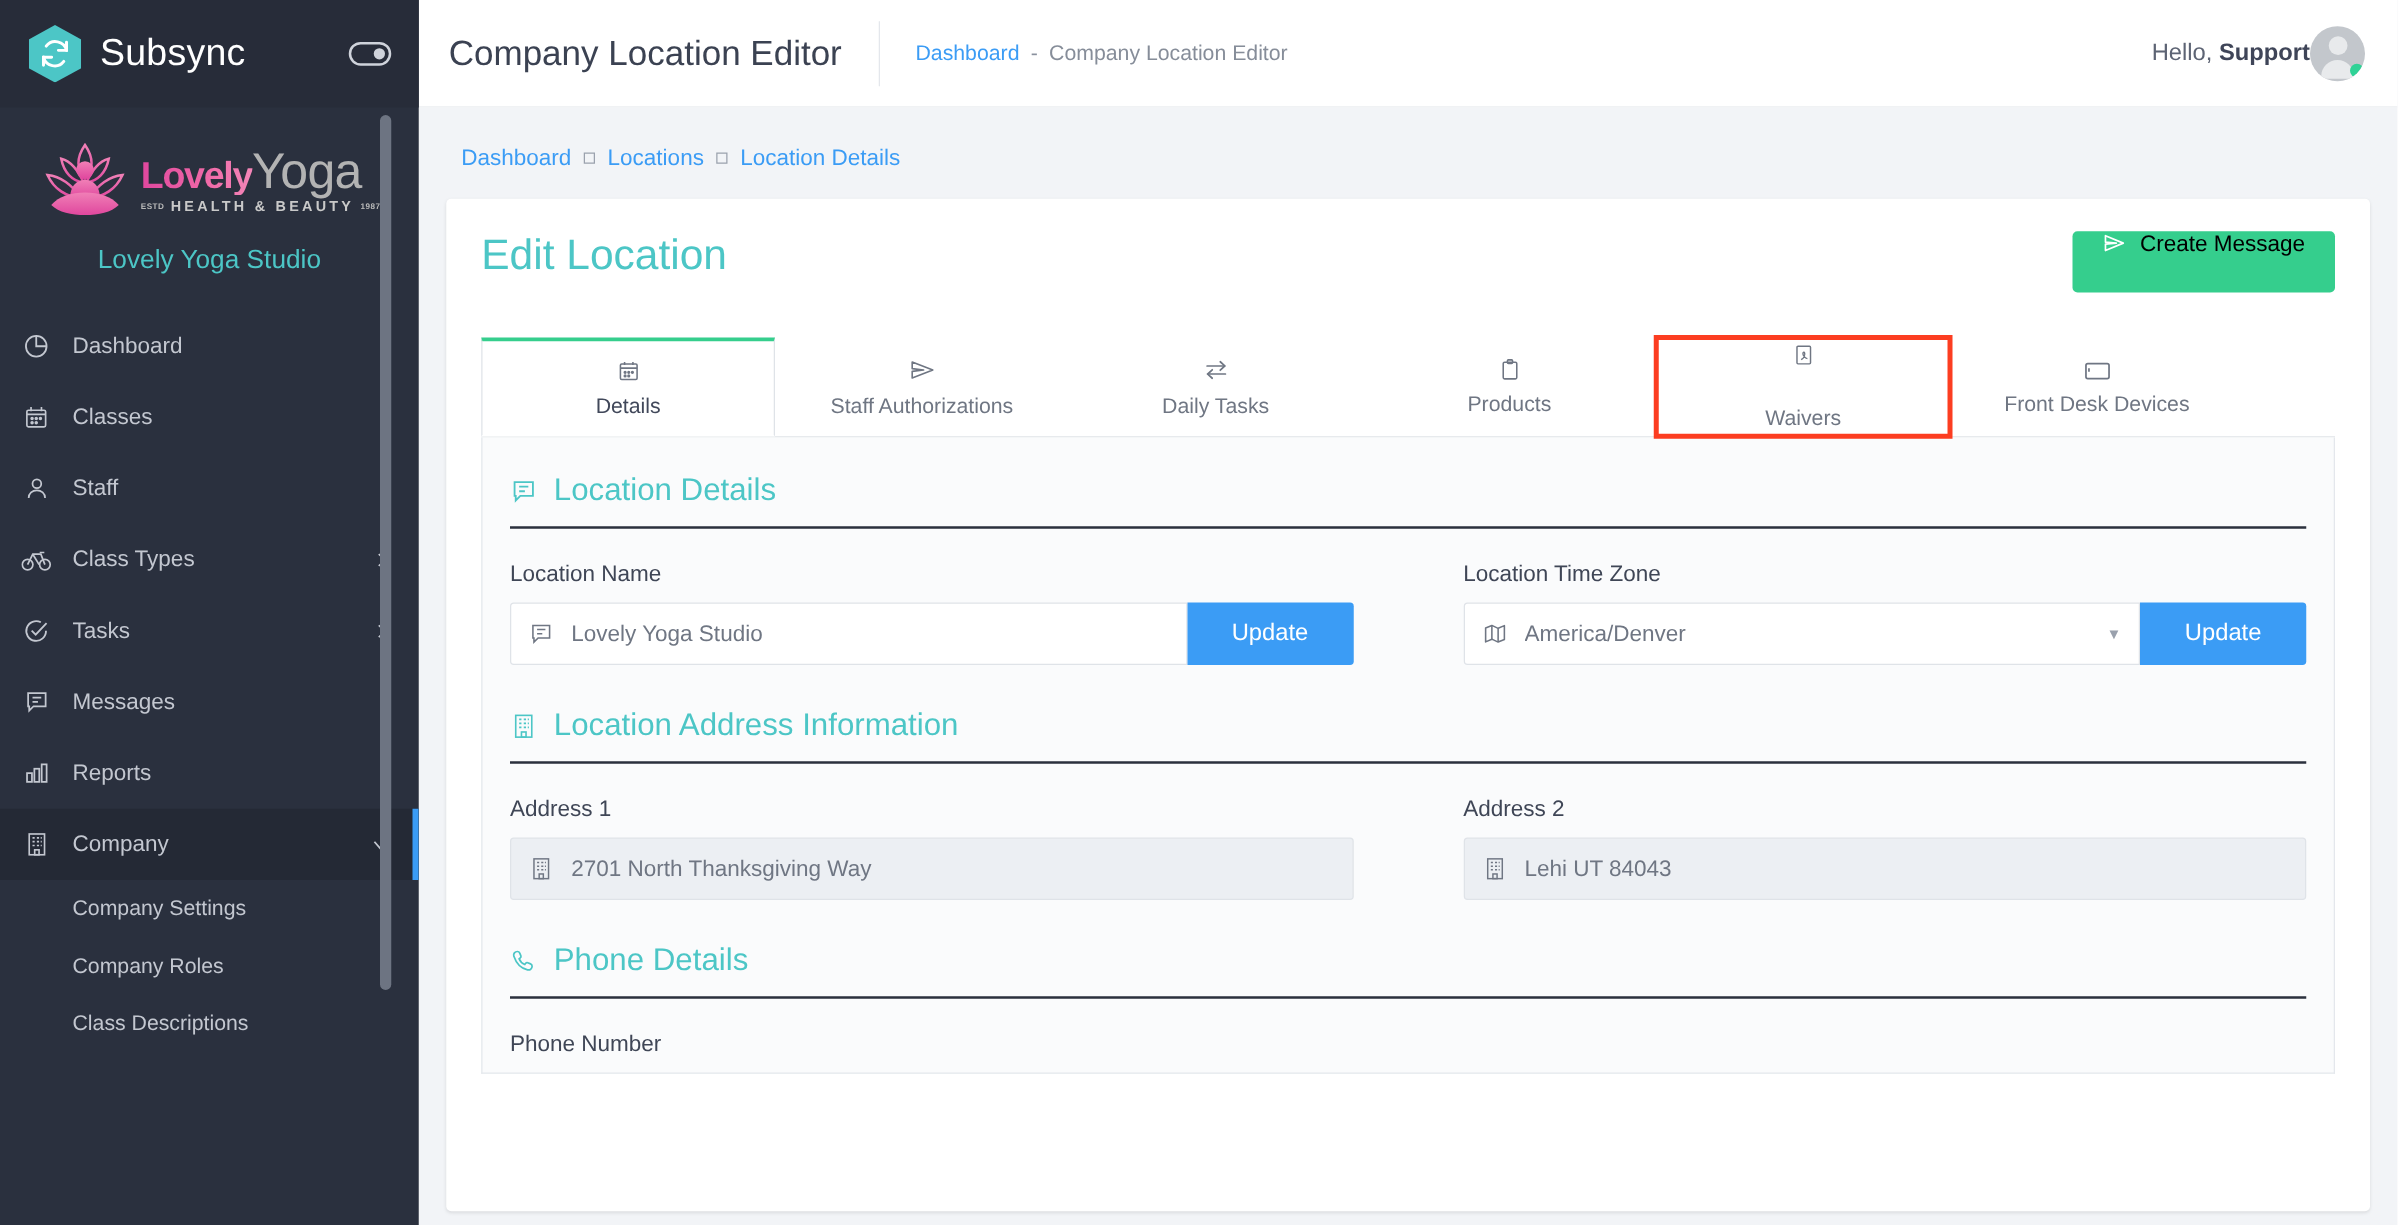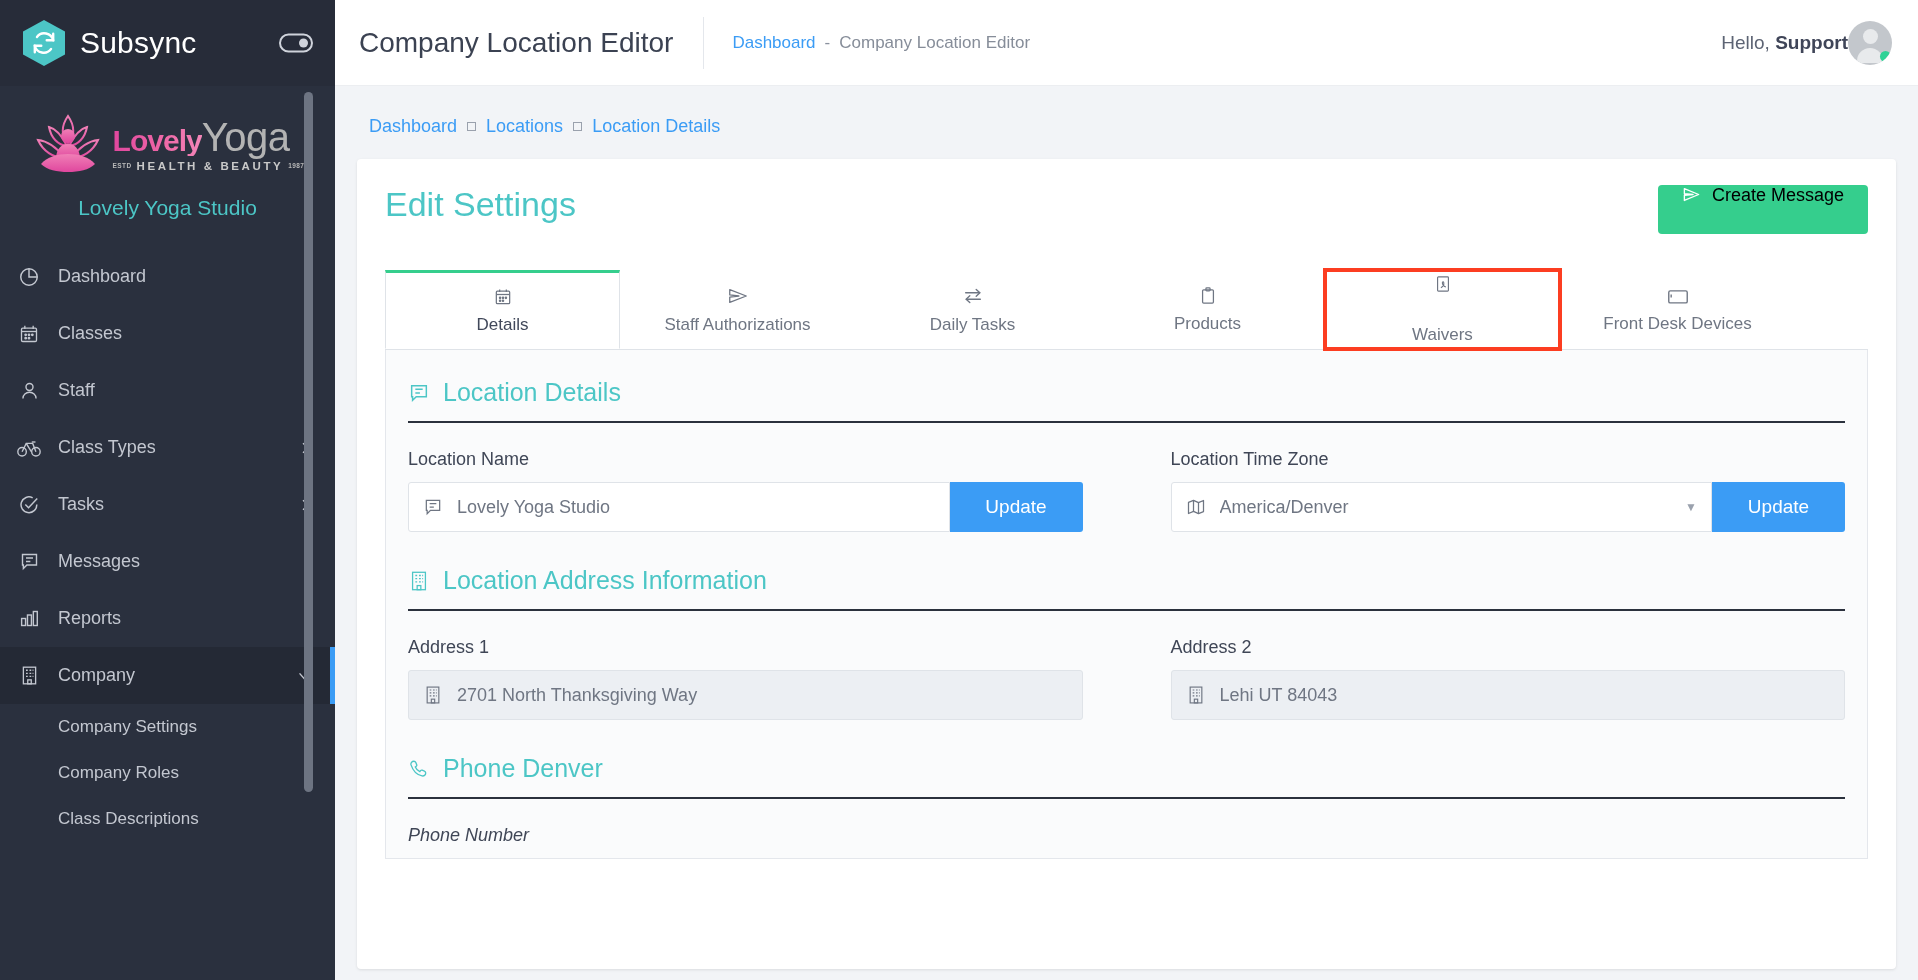--- a/index.html
+++ b/index.html
@@ -191,21 +191,21 @@
   .inpwrap input {
     flex: 1; border: none; outline: none; background: transparent;
     font-size: 18px; color: #6f7683; font-family: inherit;
   }
   .caret { color: #9aa1ad; font-size: 12px; margin-left: auto; }
   .btn-update {
     background: #3b9cf5; color: #fff; border: none; border-radius: 0 3px 3px 0;
     height: 50px; width: 133px; font-size: 19px; cursor: pointer; font-family: inherit;
   }
   .row-gap { height: 34px; }
-  .trunc { overflow: hidden; font-style: italic; }
+  .trunc { overflow: hidden; }
 </style>
 </head>
 <body>
 
 <div class="app">
 
   <aside class="sidebar">
 
     <div class="sidebar-brand">
       <div class="brand-logo">
@@ -414,21 +414,21 @@
         <a>Dashboard</a>
         <span class="sq"></span>
         <a>Locations</a>
         <span class="sq"></span>
         <a>Location Details</a>
       </div>
 
       <section class="card">
 
         <div class="card-head">
-          <h1 class="card-title">Edit Settings</h1>
+          <h1 class="card-title">Edit Location</h1>
           <button class="btn-create">
             <span>
               <svg width="19" height="19" viewBox="0 0 24 24" fill="none" stroke="#ffffff" stroke-width="1.7" stroke-linejoin="round">
                   <path d="M3 4.5 L21 12 L3 19.5 L3 13 L14 12 L3 11 Z"></path>
                 </svg>
             </span>
             <span>Create Message</span>
           </button>
         </div>
 
@@ -595,21 +595,21 @@
           </div>
 
           <div class="row-gap"></div>
 
           <div class="sec-head">
             <span class="sec-ico">
               <svg width="22" height="22" viewBox="0 0 24 24" fill="none" stroke="currentColor" stroke-width="1.5">
                   <path d="M6.5 3.5c1 0 1.6.4 2 1.4l1 2.4c.3.8.1 1.3-.5 1.8l-1 .8c.9 2.3 2.6 4 4.9 4.9l.8-1c.5-.6 1-.8 1.8-.5l2.4 1c1 .4 1.4 1 1.4 2 0 2.3-1.9 3.7-4 3.2C9.6 18.4 5.6 14.4 3.3 7.5 2.8 5.4 4.2 3.5 6.5 3.5Z"></path>
                 </svg>
             </span>
-            <span class="sec-title">Phone Denver</span>
+            <span class="sec-title">Phone Details</span>
           </div>
           <div class="sec-rule"></div>
 
           <div class="trunc">
             <label class="flabel">Phone Number</label>
           </div>
         </div>
 
       </section>
     </div>

